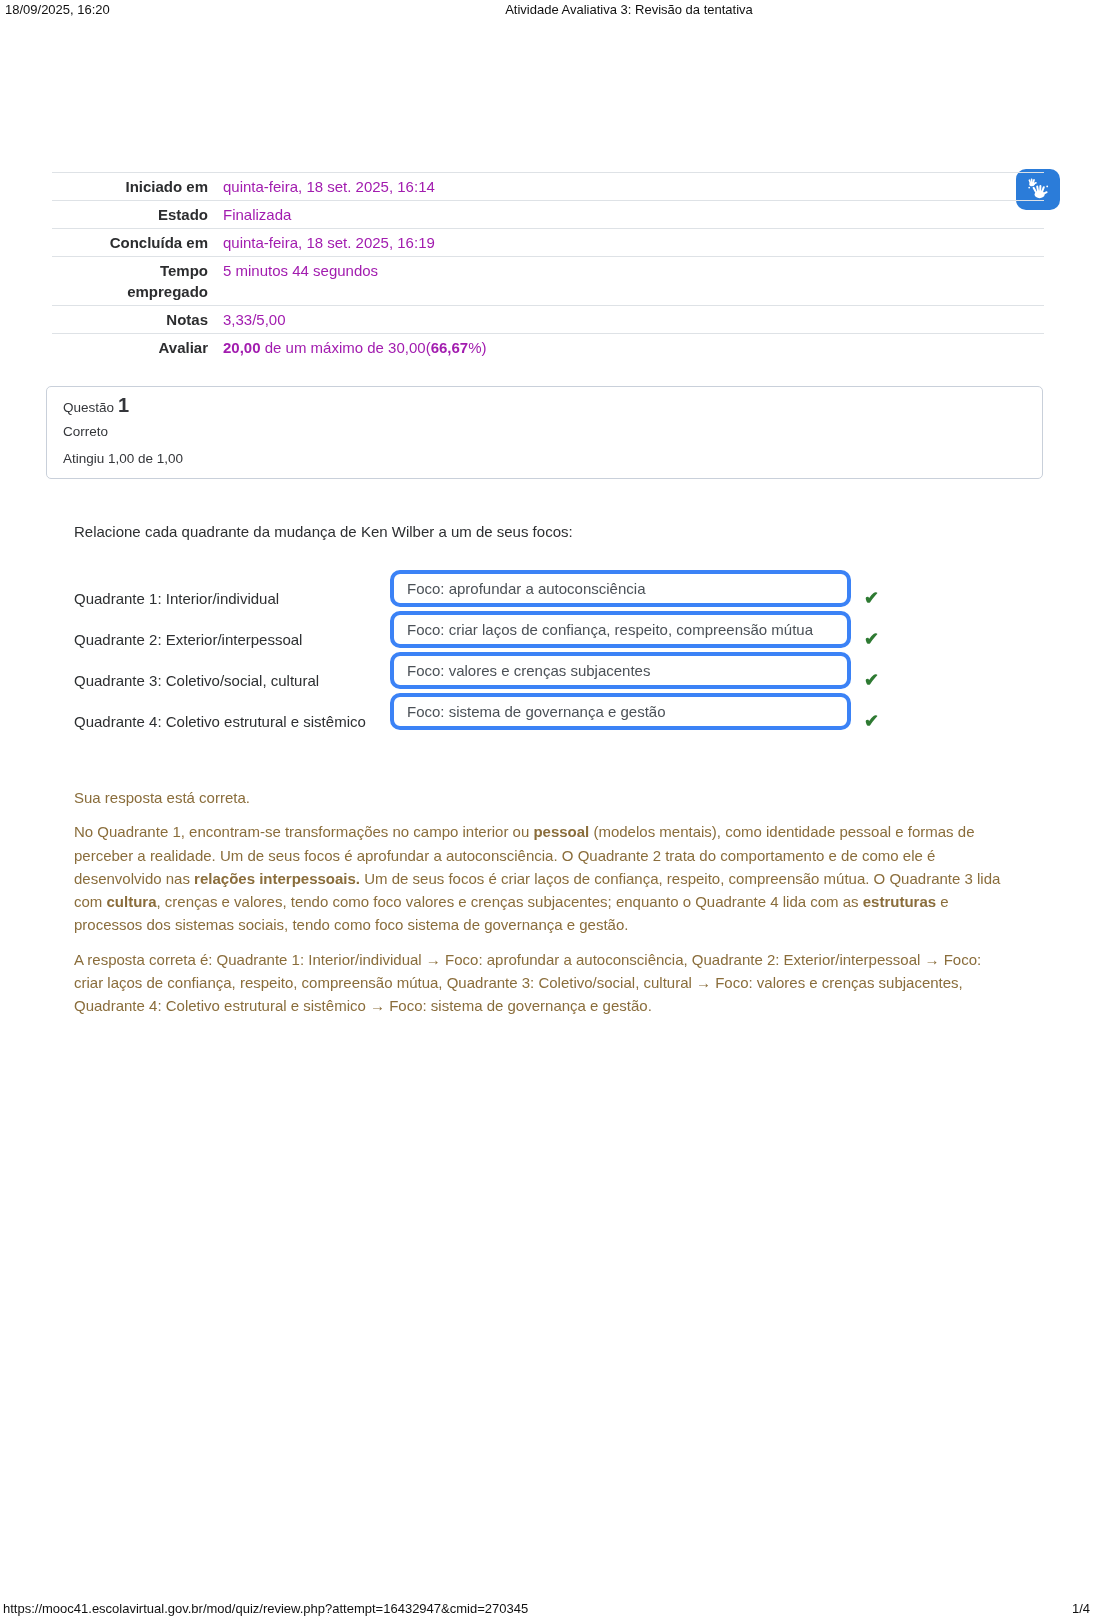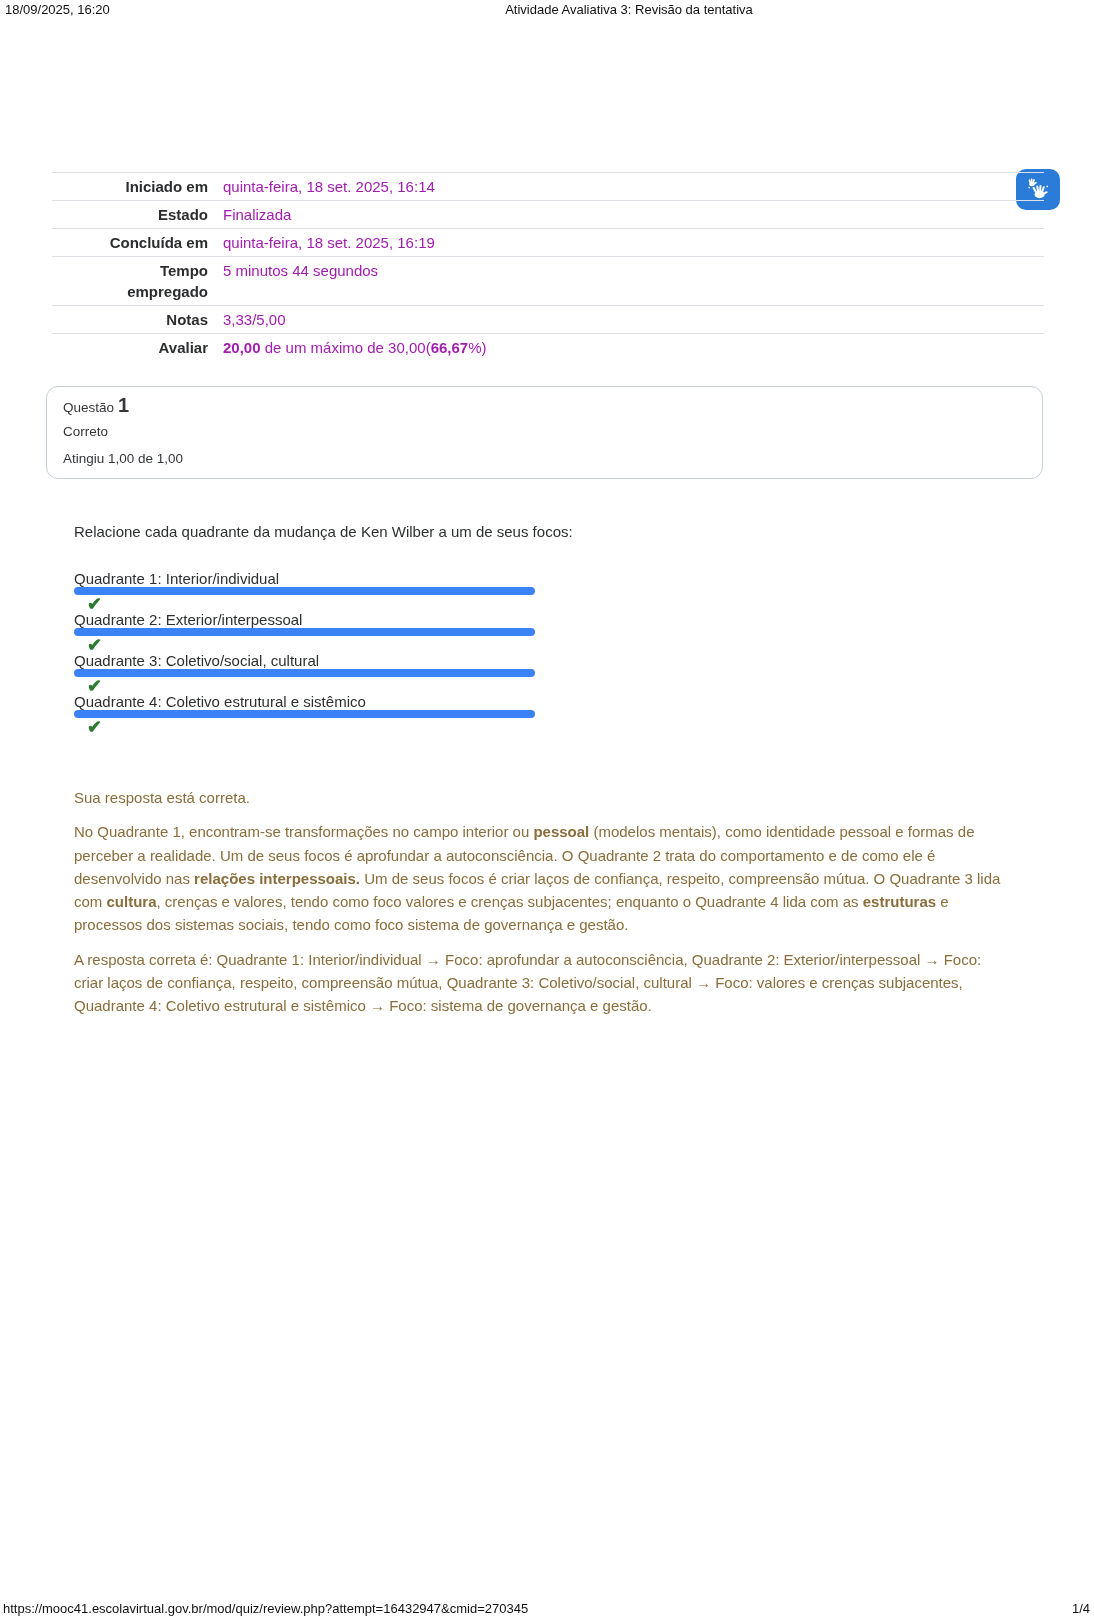--- a/index.html
+++ b/index.html
@@ -25,31 +25,31 @@
   .summary tr { border-top:1px solid #dee2e6;margin-top:40px; }
   .summary th { text-align:right; vertical-align:top; padding:3px 0; line-height:21px;
                 width:156px; color:#2c2d2f; font-weight:bold; }
   .summary th span { display:inline-block; max-width:118px; text-align:right; }
   .summary td { text-align:left; vertical-align:top; padding:3px 0 3px 15px;
                 line-height:21px; color:#a21caf; }
   .summary .b { font-weight:bold; }
 
   
   .qinfo { position:absolute; left:46px; top:386px; width:997px; height:93px;
-           border:1px solid #c9d0da; border-radius:12px; background:#fff;
+           border:1px solid #c9d0da; border-radius:5px; background:#fff;
            padding:7px 16px; font-size:13.5px; color:#34363a; }
   .qinfo .qno { margin-bottom:7px; }
   .qinfo .qno .num { font-weight:bold; font-size:20px; margin-left:4px; }
   .qinfo .qstate { margin-bottom:12px; }
 
   
   .qprompt { position:absolute; left:74px; top:521px; width:940px;
              font-size:15px; color:#2d2f31; line-height:21px; }
   .match-rows { position:absolute; left:74px; top:570px; }
-  .match-row { display:flex; align-items:flex-start; height:37px; margin-bottom:4px;flex-direction:column; }
+  .match-row { display:flex; align-items:flex-end; height:37px; margin-bottom:4px; }
   .match-label { width:316px; font-size:15px; color:#2d2f31; padding-right:8px; }
   .match-select { width:461px; height:37px; border:4px solid #3b82f6; border-radius:10px;
                   background:#fff; display:flex; align-items:center; padding:0 13px;
                   font-size:15px; color:#4b5157; cursor:pointer; white-space:nowrap; overflow:hidden; }
   .match-check { margin-left:13px; color:#2e7a32; font-size:18px; font-weight:bold; line-height:1; }
 
   
   .feedback { position:absolute; left:74px; top:786px; width:938px;
               font-size:15px; color:#8a6d3b; }
   .feedback p { margin:0 0 11px 0; line-height:23.3px; }

